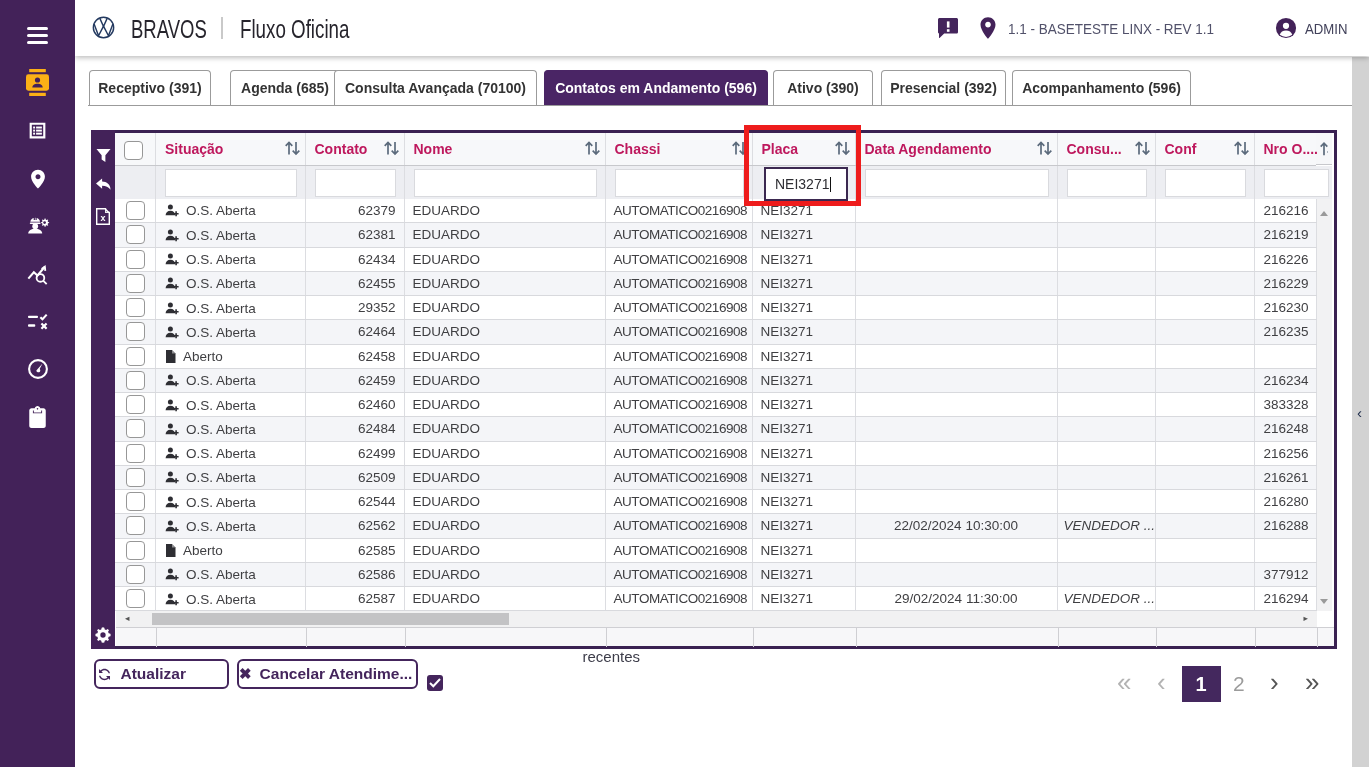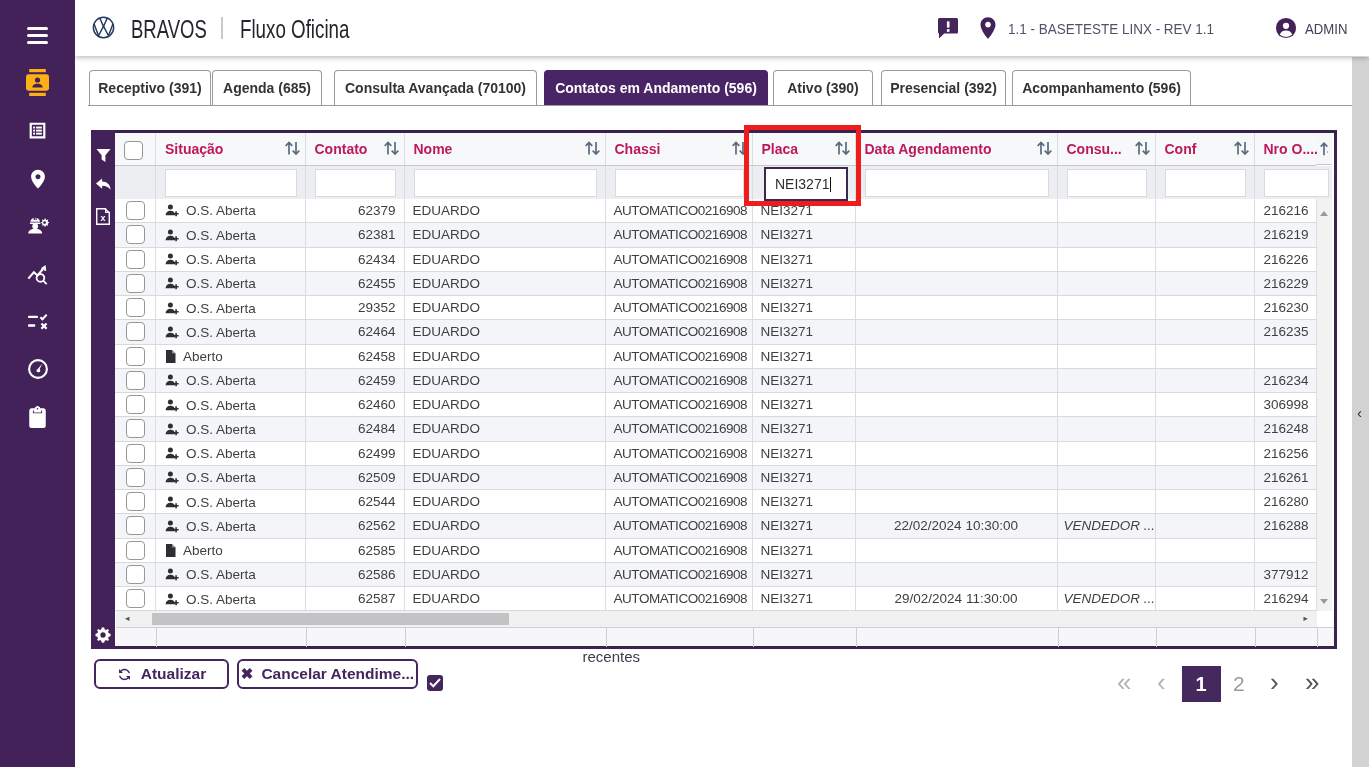--- a/index.html
+++ b/index.html
@@ -69,21 +69,21 @@
   border-top:1px solid #cfcfd3; }
 #foot div { position:absolute; top:0; width:1px; height:19px; background:#cfcfd3; }
 #redbox { position:absolute; left:744px; top:125px; width:117px; height:81px; border:5px solid #ee1c1c;
   z-index:40; pointer-events:none; }
 #placa-in { position:absolute; left:764px; top:166.5px; width:84px; height:34px; background:#fff;
   border:2px solid #3b2850; z-index:41; font-size:14px; color:#2e2e33; line-height:30px; padding-left:9px; }
 #cursor { display:inline-block; width:1px; height:15px; background:#111; vertical-align:-3px; margin-left:1px; }
 
 
 .btn { position:absolute; top:659px; height:30px; background:#fff; border:2px solid #44255c; border-radius:6px;
-  color:#44255c; font-size:15.5px; font-weight:700; display:flex; align-items:center; justify-content:center; gap:8px; }
+  color:#44255c; font-size:15.5px; font-weight:700; display:flex; align-items:center; gap:8px; }
 #chk { position:absolute; left:427px; top:675px; width:16px; height:16px; background:#44255c; border-radius:3px;
   color:#fff; }
 #chk svg { position:absolute; left:2px; top:3px; }
 #filtxt { position:absolute; left:440px; top:627px; width:200px; font-size:15px; color:#3c3c49; text-align:right;
   line-height:20px; }
 .pg { position:absolute; top:670px; font-size:26px; color:#b3b3b3; font-weight:400; }
 #pg1 { position:absolute; left:1181.5px; top:666px; width:39px; height:36px; background:#44285e; color:#fff;
   font-size:20px; font-weight:700; text-align:center; line-height:36px; }
 #pg2 { position:absolute; left:1233px; top:672px; font-size:21px; color:#9b9b9b; }
 #rpanel { position:absolute; left:1352px; top:57px; width:17px; height:710px; background:#d2d2d2; }
@@ -203,21 +203,21 @@
   <div class="hic" style="left:1200px"><svg width="22" height="22" viewBox="0 0 24 24">
         <circle cx="12" cy="12" r="11" fill="#432259"></circle>
         <circle cx="12" cy="9.6" r="3.4" fill="#fff"></circle>
         <path d="M5.2 19.4 C6 16.4 8.7 14.7 12 14.7 C15.3 14.7 18 16.4 18.8 19.4 A11 11 0 0 1 5.2 19.4 Z" fill="#fff"></path>
       </svg></div>
   <div id="admtxt">ADMIN</div>
 </div>
 
 <div id="tabline"></div>
 <div class="tab" style="left:89px;width:122px">Receptivo (391)</div>
-<div class="tab" style="left:212px;width:110px">Agenda (685)</div>
+<div class="tab" style="left:230px;width:110px">Agenda (685)</div>
 <div class="tab" style="left:334px;width:203px">Consulta Avançada (70100)</div>
 <div class="tab act" style="left:544px;width:224px">Contatos em Andamento (596)</div>
 <div class="tab" style="left:773px;width:100px">Ativo (390)</div>
 <div class="tab" style="left:881px;width:125px">Presencial (392)</div>
 <div class="tab" style="left:1012px;width:179px">Acompanhamento (596)</div>
 
 <div id="grid">
   <div id="strip">
     <div class="stic" style="top:18px"><svg width="15" height="15" viewBox="0 0 16 16">
           <path fill="#fff" d="M0.5 1 H15.5 L10 7.8 V15 L6 12.2 V7.8 Z"></path>
@@ -482,21 +482,21 @@
                 <path d="M10.3 7.2 h1.6 v1.7 h1.7 v1.6 h-1.7 v1.7 h-1.6 v-1.7 h-1.7 v-1.6 h1.7 Z"></path>
               </g>
             </svg><span>O.S. Aberta</span></td>
 <td class="c-cont">62460</td>
 <td class="c-nome">EDUARDO</td>
 <td class="c-chas"><span style="letter-spacing:-0.45px">AUTOMATICO0216908</span></td>
 <td class="c-placa">NEI3271</td>
 <td class="c-dag"></td>
 <td class="c-cons"></td>
 <td class="c-conf"></td>
-<td class="c-nro">306998</td>
+<td class="c-nro">383328</td>
 </tr>
 <tr class="dr alt">
 <td class="c-cb"><span class="cb"></span></td>
 <td class="c-situ"><svg class="ric" width="14" height="13" viewBox="0 0 14 13">
               <g fill="#2e2e33">
                 <circle cx="5.4" cy="3.1" r="2.5"></circle>
                 <path d="M0.6 11.3 C0.6 8.6 2.7 6.8 5.4 6.8 C8.1 6.8 10.2 8.6 10.2 11.3 Z"></path>
                 <path d="M10.3 7.2 h1.6 v1.7 h1.7 v1.6 h-1.7 v1.7 h-1.6 v-1.7 h-1.7 v-1.6 h1.7 Z"></path>
               </g>
             </svg><span>O.S. Aberta</span></td>

